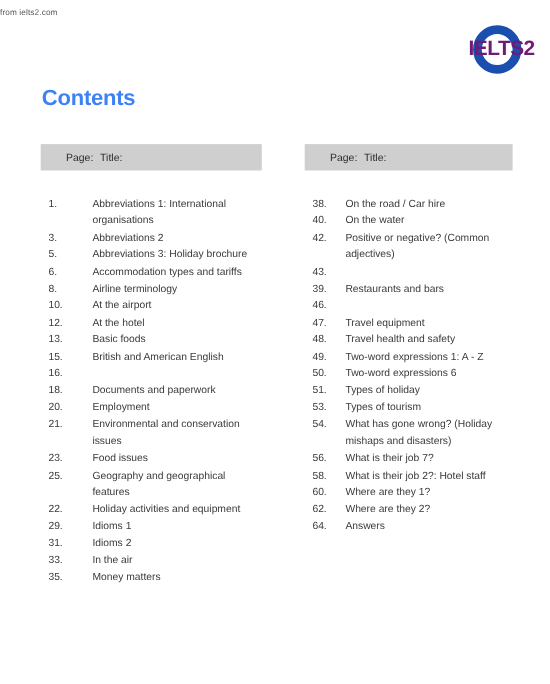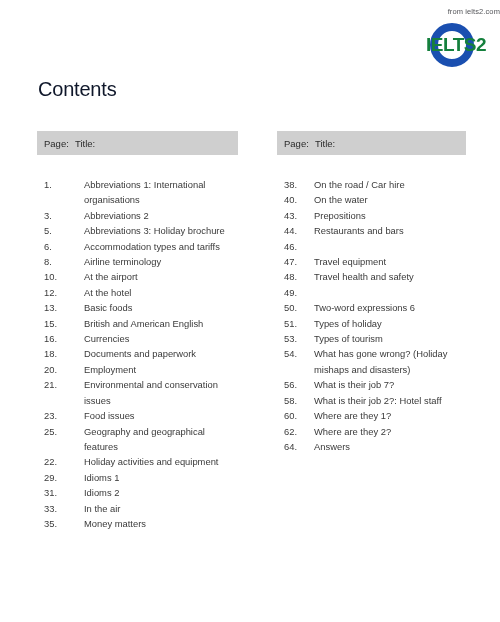--- a/index.html
+++ b/index.html
@@ -21,21 +21,21 @@
     inset: 0;
     background: #ffffff;
   }
 
   
   .source-line {
     position: absolute;
     top: 7px;
     left: 0;
     width: 500px;
-    text-align: right;
+    text-align: left;
     font-size: 7.5px;
     color: #55565a;
     letter-spacing: 0.1px;
   }
 
   
   .logo {
     position: absolute;
     top: 20px;
     left: 408px;
@@ -54,52 +54,52 @@
   }
   .logo-text {
     position: absolute;
     left: 8px;
     top: 15px;
     width: 80px;
     text-align: center;
     font-size: 19px;
     font-weight: 600;
     letter-spacing: -0.5px;
-    color: #15803d;
+    color: #701a75;
     font-family: "Liberation Sans", sans-serif;
     line-height: 20px;
   }
 
   
   .contents-title {
     position: absolute;
     left: 38px;
     top: 78px;
     font-size: 20px;
-    font-weight: normal;
-    color: #0f172a;
+    font-weight: bold;
+    color: #3b82f6;
     letter-spacing: -0.2px;
   }
 
   
   .col {
     position: absolute;
     top: 131px;
   }
   .col-left  { left: 37px;  width: 201px; }
   .col-right { left: 277px; width: 189px; }
 
   .col-header {
     background: #cfcfcf;
     height: 24px;
     display: flex;
     align-items: center;
     font-size: 9.5px;
     color: #2b2b2b;
-    padding-left: 7px;
+    padding-left: 23px;
     box-sizing: border-box;
   }
   .col-header .hdr-page { width: 31px; display: inline-block; }
   .col-header .hdr-title { display: inline-block; }
 
   .toc-list {
     margin: 0;
     padding: 0;
     list-style: none;
     margin-top: 22px;
@@ -174,21 +174,20 @@
         <li class="toc-row">
           <span class="toc-num">13.</span>
           <span class="toc-title">Basic foods</span>
         </li>
         <li class="toc-row">
           <span class="toc-num">15.</span>
           <span class="toc-title">British and American English</span>
         </li>
         <li class="toc-row">
           <span class="toc-num">16.</span>
-          <span class="toc-title">Currencies</span>
         </li>
         <li class="toc-row">
           <span class="toc-num">18.</span>
           <span class="toc-title">Documents and paperwork</span>
         </li>
         <li class="toc-row">
           <span class="toc-num">20.</span>
           <span class="toc-title">Employment</span>
         </li>
         <li class="toc-row">
@@ -234,40 +233,44 @@
     <ul class="toc-list">
         <li class="toc-row">
           <span class="toc-num">38.</span>
           <span class="toc-title">On the road / Car hire</span>
         </li>
         <li class="toc-row">
           <span class="toc-num">40.</span>
           <span class="toc-title">On the water</span>
         </li>
         <li class="toc-row">
+          <span class="toc-num">42.</span>
+          <span class="toc-title">Positive or negative? (Common adjectives)</span>
+        </li>
+        <li class="toc-row">
           <span class="toc-num">43.</span>
-          <span class="toc-title">Prepositions</span>
-        </li>
-        <li class="toc-row">
-          <span class="toc-num">44.</span>
+        </li>
+        <li class="toc-row">
+          <span class="toc-num">39.</span>
           <span class="toc-title">Restaurants and bars</span>
         </li>
         <li class="toc-row">
           <span class="toc-num">46.</span>
         </li>
         <li class="toc-row">
           <span class="toc-num">47.</span>
           <span class="toc-title">Travel equipment</span>
         </li>
         <li class="toc-row">
           <span class="toc-num">48.</span>
           <span class="toc-title">Travel health and safety</span>
         </li>
         <li class="toc-row">
           <span class="toc-num">49.</span>
+          <span class="toc-title">Two-word expressions 1: A - Z</span>
         </li>
         <li class="toc-row">
           <span class="toc-num">50.</span>
           <span class="toc-title">Two-word expressions 6</span>
         </li>
         <li class="toc-row">
           <span class="toc-num">51.</span>
           <span class="toc-title">Types of holiday</span>
         </li>
         <li class="toc-row">

